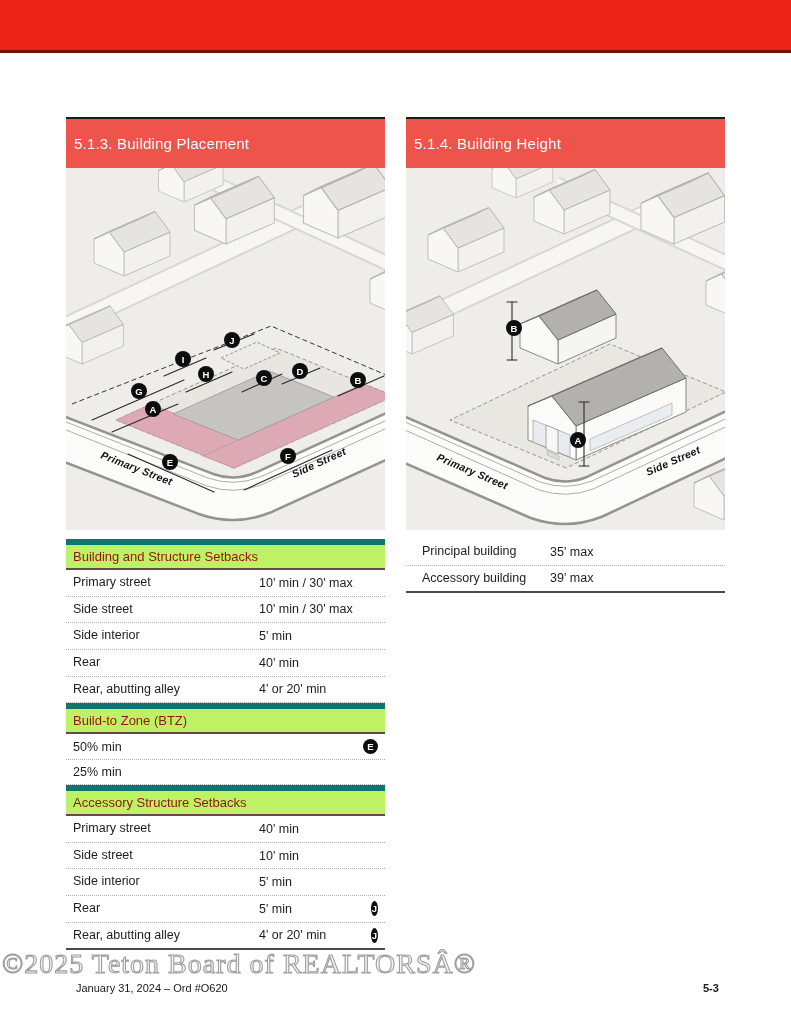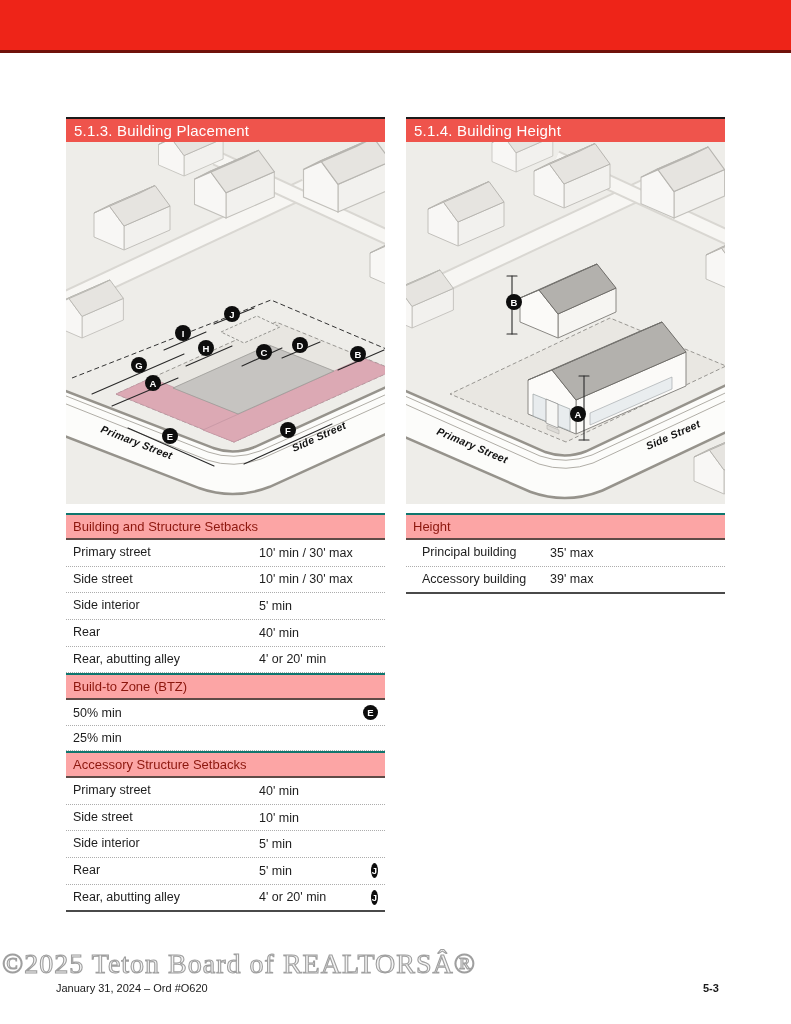--- a/index.html
+++ b/index.html
@@ -6,43 +6,43 @@
   body{font-family:"Liberation Sans",sans-serif;-webkit-font-smoothing:antialiased;}
   .page{position:relative;width:791px;height:1024px;background:#fff;overflow:hidden;}
 
   .topbar{position:absolute;left:0;top:0;width:791px;height:50px;background:#ee2418;border-bottom:3px solid #70120b;}
 
   .col{position:absolute;top:117px;width:319px;}
   .col-left{left:66px;}
   .col-right{left:406px;}
 
   .sec-header{background:#ef544c;border-top:2px solid #1b1b1b;color:#fff;font-size:15px;
-    padding:3px 8px;height:17px;line-height:17px;letter-spacing:.2px;}
+    padding:16px 8px;height:17px;line-height:17px;letter-spacing:.2px;}
   .diagram{display:block;background:#eeede9;}
 
   .ztable{margin-top:9px;font-size:12.5px;color:#1d1d1d;}
-  .ztable-header{background:#fca5a5;color:#8c170e;font-size:13px;padding:4px 7px;
-    border-top:2px solid #0f766e;border-bottom:2px solid #5f4b47;}
+  .ztable-header{background:#bef264;color:#8c170e;font-size:13px;padding:4px 7px;
+    border-top:6px solid #0f766e;border-bottom:2px solid #5f4b47;}
   .zrow{display:flex;align-items:center;padding:5px 7px;border-bottom:1px dotted #adadad;min-height:14px;}
   .zrow:last-child,.zrow.final{border-bottom:2px solid #4a4a4a;}
   .zlabel{flex:0 0 186px;line-height:1.25;}
   .zvalue{flex:0 0 112px;}
   .col-right .zlabel{flex:0 0 128px;margin-left:9px;}
   .col-right .zvalue{flex:1;}
   .row-badge{margin-left:auto;width:15px;height:15px;border-radius:50%;background:#0d0d0d;color:#fff;
     font-size:9.5px;font-weight:bold;display:flex;align-items:center;justify-content:center;}
 
   .street-label{font-size:10.5px;font-weight:bold;font-style:italic;fill:#111;letter-spacing:.3px;}
   .badge-circle{fill:#0d0d0d;}
   .badge-letter{fill:#fff;font-size:9.5px;font-weight:bold;text-anchor:middle;}
   .dim{stroke:#2a2a2a;stroke-width:1.1;stroke-linecap:round;}
 
   .watermark{position:absolute;left:2px;top:948px;font-family:"Liberation Serif",serif;font-size:28px;
     color:#f4f4f4;-webkit-text-stroke:1.1px #9f9f9f;letter-spacing:1px;white-space:nowrap;}
-  .ord-line{position:absolute;left:56px;top:982px;font-size:11px;color:#1a1a1a;}
+  .ord-line{position:absolute;left:76px;top:982px;font-size:11px;color:#1a1a1a;}
   .page-num{position:absolute;left:703px;top:982px;font-size:11px;font-weight:bold;color:#1a1a1a;}
 </style>
 </head>
 <body>
 
 <div class="page">
 
   <div class="topbar"></div>
 
   <div class="col col-left">
@@ -294,21 +294,20 @@
             <circle class="badge-circle" cx="108" cy="160" r="8"></circle>
             <text class="badge-letter" x="108" y="163.5">B</text>
           </g>
       </g>
 
       <text class="street-label" transform="translate(30,292) rotate(23)">Primary Street</text>
       <text class="street-label" transform="translate(242,308) rotate(-24)">Side Street</text>
     </svg>
 
     <div class="ztable">
-      <div class="ztable-header">Height</div>
       <div class="zrow">
         <span class="zlabel">Principal building</span>
         <span class="zvalue">35' max</span>
       </div>
       <div class="zrow final">
         <span class="zlabel">Accessory building</span>
         <span class="zvalue">39' max</span>
       </div>
     </div>
   </div>

